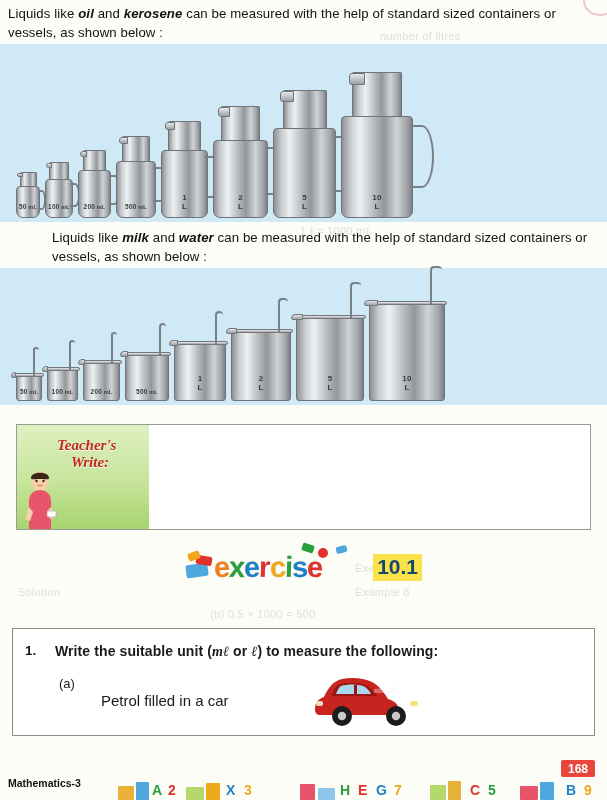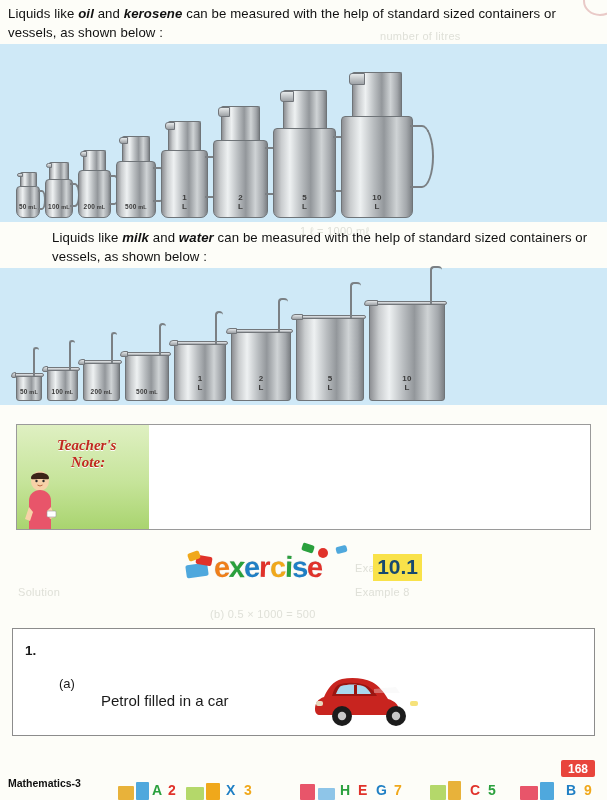--- a/index.html
+++ b/index.html
@@ -510,21 +510,21 @@
             <div class="cap-label big" style="bottom: 8px;">10<br>L</div>
           </div>
         </div>
       </div>
   </div>
 
   <div id="note-box">
     <div id="note-left">
       <div id="note-title">
         <div>Teacher's</div>
-        <div style="margin-left:14px;">Note:</div>
+        <div style="margin-left:14px;">Write:</div>
       </div>
 
       <svg class="teacher" viewBox="0 0 34 62">
         <ellipse cx="17" cy="14" rx="9" ry="10" fill="#f7d2a8"></ellipse>
         <path d="M8 11c0-7 18-7 18 0 0 2-2 1-9 1s-9 1-9-1z" fill="#3b2418"></path>
         <circle cx="13.5" cy="14" r="1.2" fill="#2b2b2b"></circle>
         <circle cx="20.5" cy="14" r="1.2" fill="#2b2b2b"></circle>
         <path d="M14.5 18q2.5 2 5 0" stroke="#b9653f" stroke-width="1" fill="none"></path>
         <path d="M6 62V34c0-7 5-11 11-11s11 4 11 11v28z" fill="#e8556a"></path>
         <path d="M6 40l-4 12 5 2 3-9z" fill="#f7d2a8"></path>
@@ -540,20 +540,23 @@
     <div class="confetti" style="left:2px; top:4px; width:12px; height:8px; background:#f0a81b; transform:rotate(-20deg);"></div>
     <div class="confetti" style="left:116px; top:-4px; width:12px; height:8px; background:#2aa03d; transform:rotate(18deg);"></div>
     <div class="confetti" style="left:132px; top:0px; width:10px; height:10px; border-radius:50%; background:#e0322a;"></div>
     <div class="confetti" style="left:150px; top:-2px; width:11px; height:7px; background:#4fa8dd; transform:rotate(-14deg);"></div>
     <div id="ex-word"><span style="color: rgb(239, 127, 26); transform: rotate(-3deg); text-shadow: rgb(255, 255, 255) 1px 1px 0px, rgba(0, 0, 0, 0.35) 0px 0px 1px;">e</span><span style="color: rgb(42, 160, 61); transform: rotate(2deg); text-shadow: rgb(255, 255, 255) 1px 1px 0px, rgba(0, 0, 0, 0.35) 0px 0px 1px;">x</span><span style="color: rgb(31, 127, 196); transform: rotate(-3deg); text-shadow: rgb(255, 255, 255) 1px 1px 0px, rgba(0, 0, 0, 0.35) 0px 0px 1px;">e</span><span style="color: rgb(224, 50, 42); transform: rotate(2deg); text-shadow: rgb(255, 255, 255) 1px 1px 0px, rgba(0, 0, 0, 0.35) 0px 0px 1px;">r</span><span style="color: rgb(240, 168, 27); transform: rotate(-3deg); text-shadow: rgb(255, 255, 255) 1px 1px 0px, rgba(0, 0, 0, 0.35) 0px 0px 1px;">c</span><span style="color: rgb(42, 160, 61); transform: rotate(2deg); text-shadow: rgb(255, 255, 255) 1px 1px 0px, rgba(0, 0, 0, 0.35) 0px 0px 1px;">i</span><span style="color: rgb(31, 127, 196); transform: rotate(-3deg); text-shadow: rgb(255, 255, 255) 1px 1px 0px, rgba(0, 0, 0, 0.35) 0px 0px 1px;">s</span><span style="color: rgb(224, 50, 42); transform: rotate(2deg); text-shadow: rgb(255, 255, 255) 1px 1px 0px, rgba(0, 0, 0, 0.35) 0px 0px 1px;">e</span></div>
     <div id="ex-num">10.1</div>
   </div>
 
   <div id="q-box">
     <div id="q-num">1.</div>
+    <div id="q-text">
+      <span>Write the suitable unit (</span><i>mℓ</i><span> or </span><i>ℓ</i><span>) to measure the following:</span>
+    </div>
     <div id="q-a-label">(a)</div>
     <div id="q-a-text">Petrol filled in a car</div>
 
     <svg id="car" viewBox="0 0 112 58">
       <path d="M6 44c-3 0-5-2-5-6 0-6 3-10 9-12 4-9 9-16 18-18 10-2 22-1 30 3 7 4 12 10 16 17 7 2 11 6 11 12 0 3-2 4-5 4z" fill="#c8241f"></path>
       <path d="M24 14c8-3 18-3 27 0 5 2 9 6 12 11H18c1-4 3-9 6-11z" fill="#9b1511"></path>
       <path d="M27 15c7-2 15-2 22 0 3 1 6 4 8 8H22c1-3 3-7 5-8z" fill="#a9d8ee"></path>
       <rect x="40" y="14" width="3" height="9" fill="#9b1511"></rect>
       <path d="M60 22h26l-4-6-22 2z" fill="#f2f2f2" opacity=".35"></path>
       <circle cx="28" cy="45" r="10" fill="#1c1c1c"></circle>

